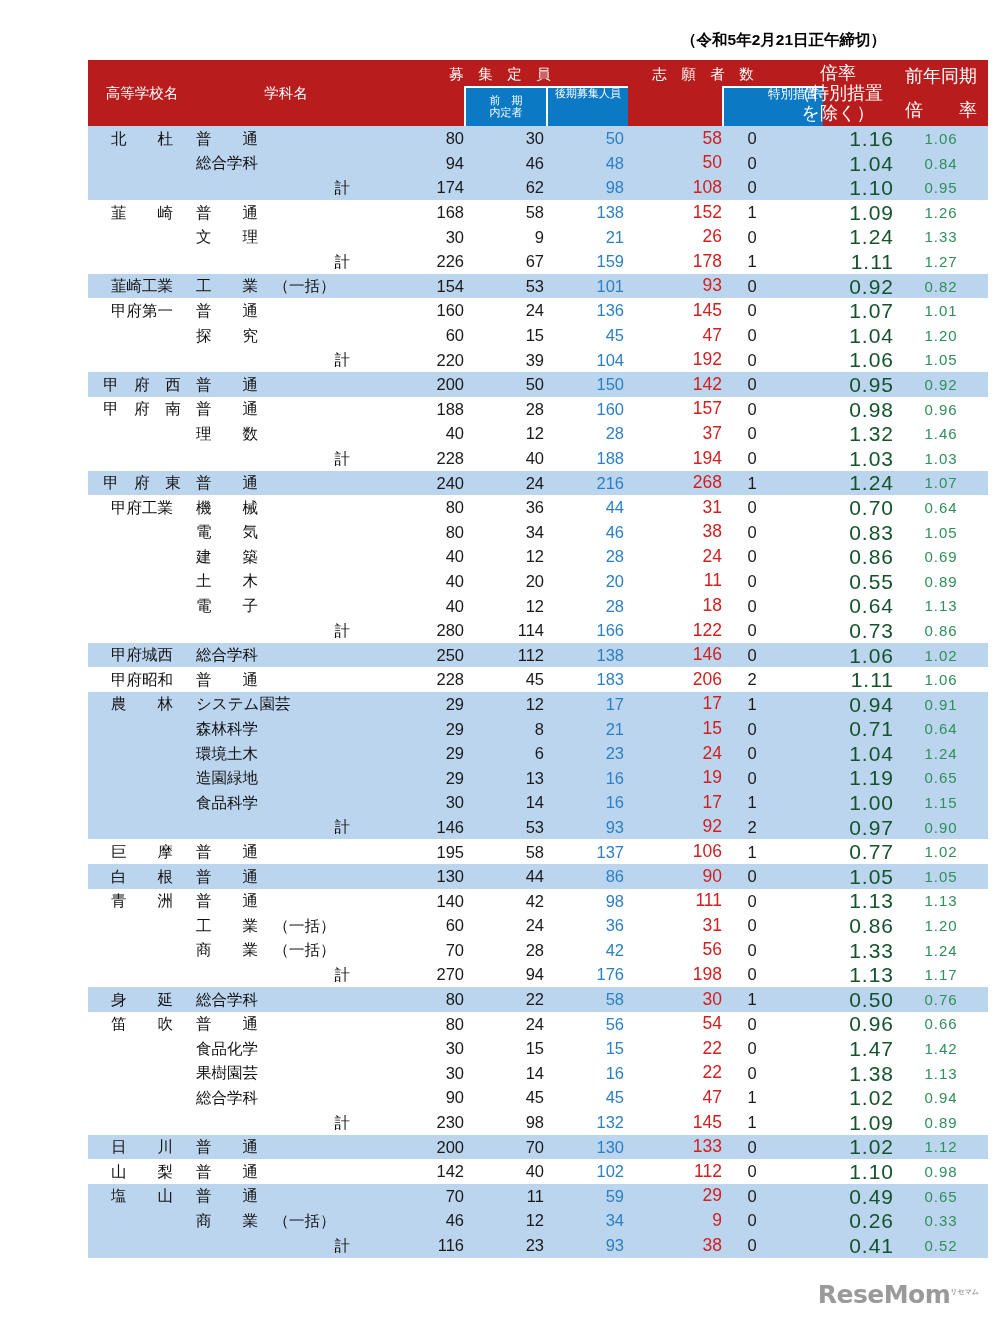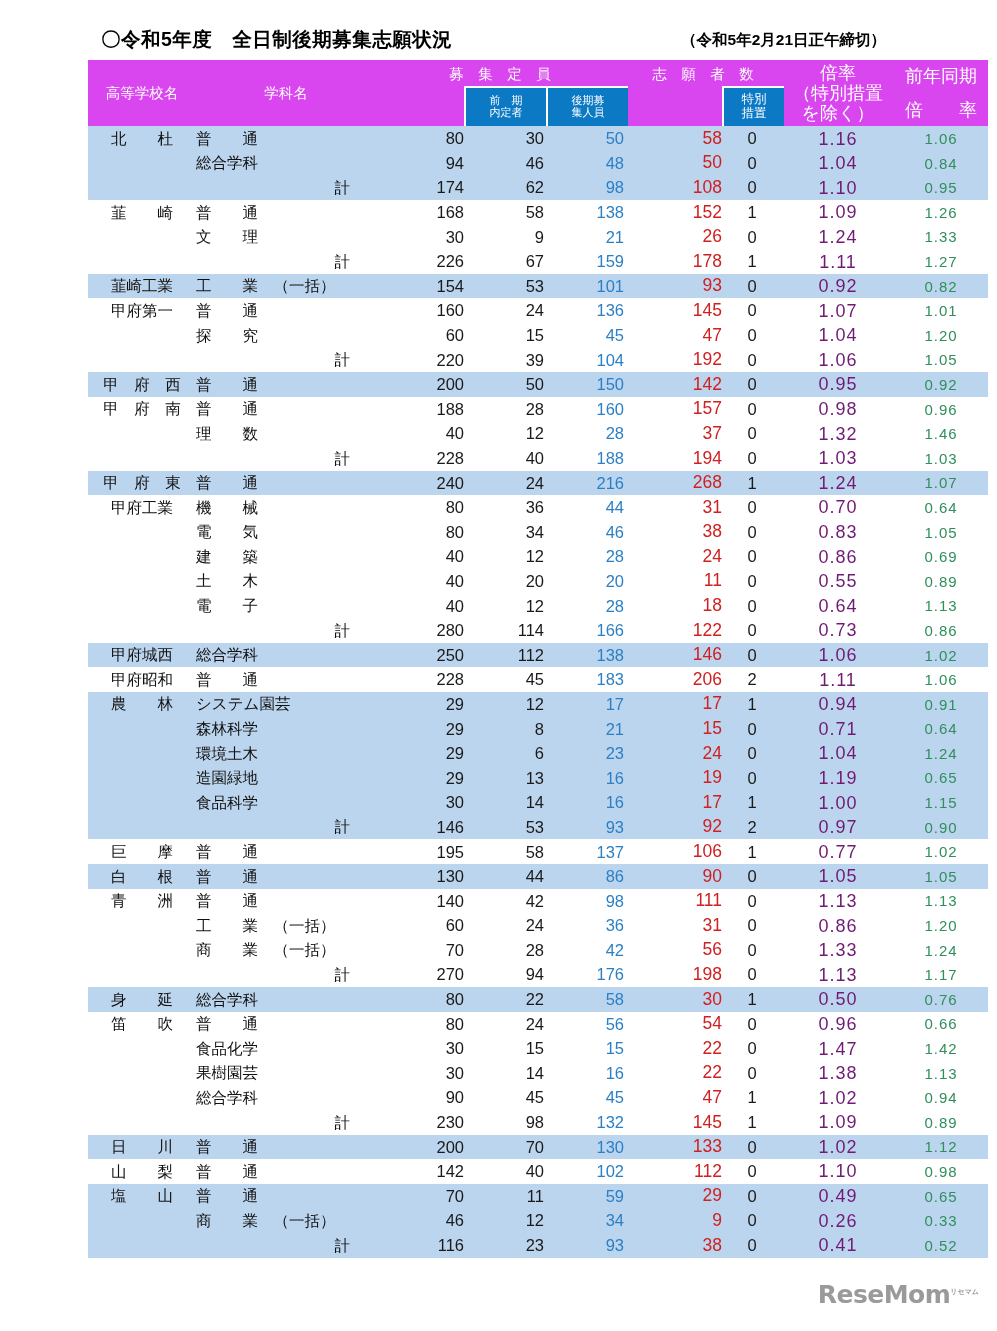--- a/index.html
+++ b/index.html
@@ -57,21 +57,21 @@
   }
   table.stats td, table.stats th {
     padding: 0;
     margin: 0;
     border: 0;
     vertical-align: middle;
   }
 
   
   thead th {
-    background: #d946ef;
+    background: #b91c1c;
     color: #ffffff;
     font-weight: normal;
     font-size: 14.5px;
     text-align: center;
     border-right: 2px solid #ffffff;
     line-height: 1.12;
     font-family: Liberation Serif, serif;
   }
   thead th.last { border-right: 0; }
   .hd-sub {
@@ -126,21 +126,21 @@
   td.num {
     text-align: right;
     padding-right: 20px;
     font-size: 16.5px;
   }
   td.n-teiin  { color: #1a1a1a; }
   td.n-zenki  { color: #1a1a1a; padding-right: 18px; }
   td.n-kouki  { color: #2b7fc4; padding-right: 22px; }
   td.n-shigan { color: #d02020; padding-right: 30px; font-size: 17.5px; }
   td.n-tokubetsu { color: #1a1a1a; text-align: center; padding-right: 12px; }
-  td.n-bairitsu  { color: #701a75; font-size: 18px; text-align: center; padding-right: 14px; letter-spacing: 1px; }
+  td.n-bairitsu  { color: #14532d; font-size: 21px; text-align: right; padding-right: 14px; letter-spacing: 1px; }
   td.n-zennen    { color: #2f8f5b; font-size: 15px; text-align: center; padding-right: 10px; letter-spacing: 1px; }
 
   .logo {
     position: absolute;
     right: 18px;
     bottom: 22px;
     font-size: 25px;
     font-weight: bold;
     color: #9a9a9a;
     letter-spacing: -0.5px;
@@ -151,21 +151,20 @@
     vertical-align: super;
     letter-spacing: 0;
   }
 </style>
 </head>
 <body>
 
 <div class="page">
 
   <div class="title-row">
-    <div class="doc-title">〇令和5年度　全日制後期募集志願状況</div>
     <div class="doc-deadline">（令和5年2月21日正午締切）</div>
   </div>
 
   <table class="stats">
     <colgroup>
       <col style="width:108px">
       <col style="width:180px">
       <col style="width:88px">
       <col style="width:80px">
       <col style="width:80px">
@@ -179,31 +178,31 @@
         <th rowspan="2">高等学校名</th>
         <th rowspan="2">学科名</th>
         <th colspan="3" class="grp-title">
           <div style="padding:6px 0 2px 0;"><span>募　集　定　員</span></div>
           <div style="display:flex; height:40px; margin-top:2px;">
             <div style="flex:88px 0 0;"></div>
             <div class="subcell" style="flex:80px 0 0; display:flex; flex-direction:column; justify-content:center;">
               <span class="hd-sub">前　期</span>
               <span class="hd-sub">内定者</span>
             </div>
-            <div class="subcell" style="flex:80px 0 0; display:flex; flex-direction:column; justify-content:center;">
+            <div class="subcell" style="flex:80px 0 0; display:flex; flex-direction:row; justify-content:center;">
               <span class="hd-sub">後期募</span>
               <span class="hd-sub">集人員</span>
             </div>
           </div>
         </th>
         <th colspan="2" class="grp-title">
           <div style="padding:6px 0 2px 0;"><span>志　願　者　数</span></div>
           <div style="display:flex; height:40px; margin-top:2px;">
             <div style="flex:98px 0 0;"></div>
-            <div class="subcell" style="flex:60px 0 0; display:flex; flex-direction:column; justify-content:center;">
+            <div class="subcell" style="flex:60px 0 0; display:flex; flex-direction:row; justify-content:center;padding-left:39px;">
               <span class="hd-small">特別</span>
               <span class="hd-small">措置</span>
             </div>
           </div>
         </th>
         <th rowspan="2">
           <div class="hd-wrap2">倍率</div>
           <div class="hd-wrap2">（特別措置</div>
           <div class="hd-wrap2">を除く）</div>
         </th>

